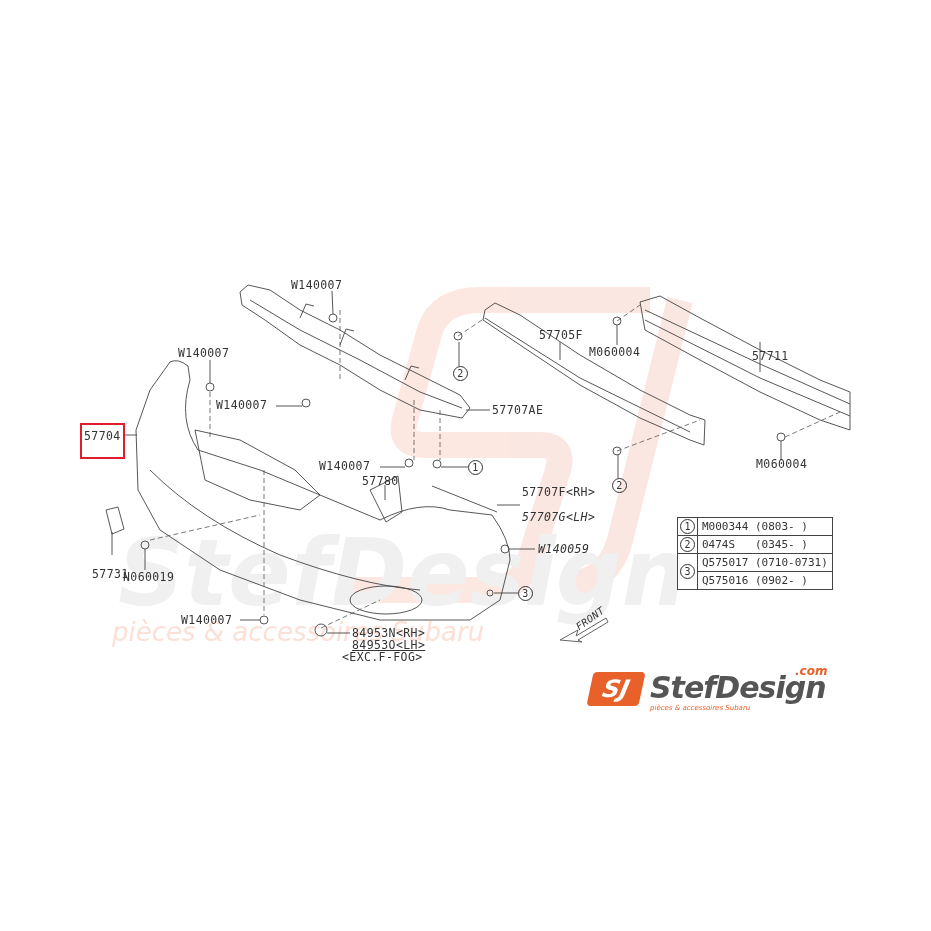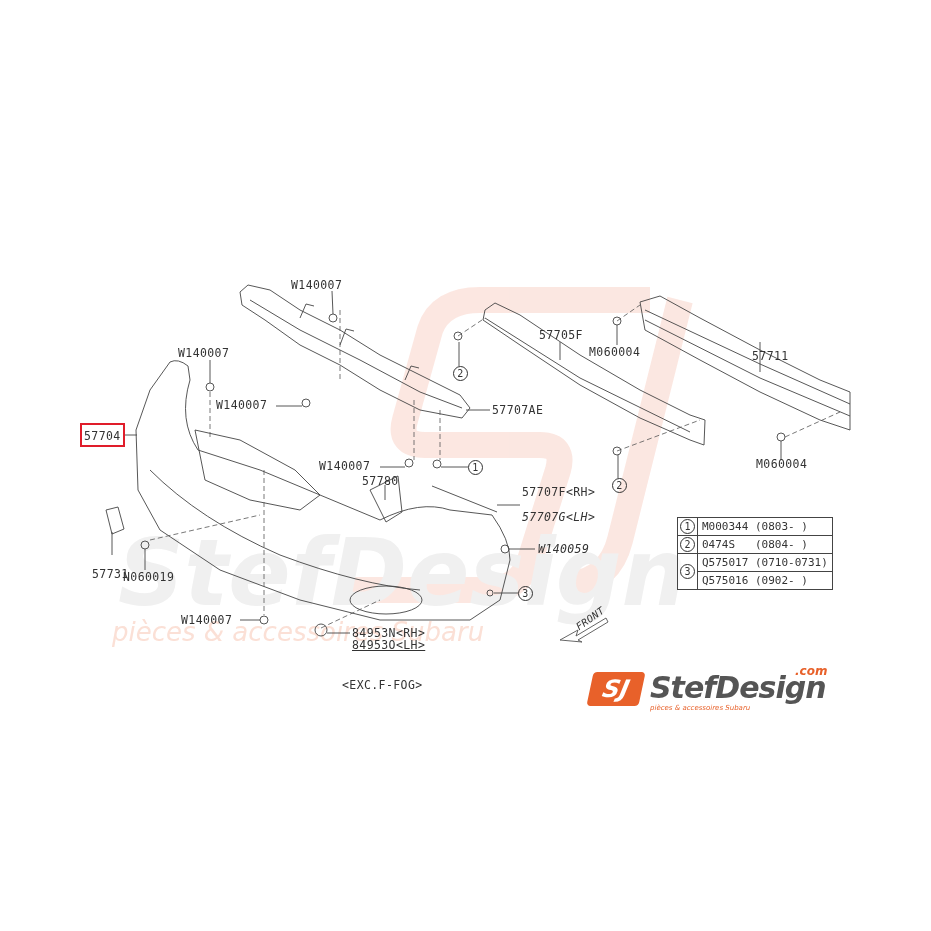--- a/index.html
+++ b/index.html
@@ -1,20 +1,20 @@
 <!DOCTYPE html>
 <html><head>
 <meta charset="utf-8">
 <style>
   html, body { margin:0; padding:0; background:#ffffff; }
   body { width:931px; height:931px; position:relative; overflow:hidden; font-family:"DejaVu Sans Mono", monospace; }
   #stage { position:absolute; left:0; top:0; width:931px; height:931px; }
   svg { position:absolute; left:0; top:0; }
   .lbl { position:absolute; font-family:"DejaVu Sans Mono", monospace; font-size:11.5px; color:#333; white-space:nowrap; letter-spacing:0.4px; line-height:13px; }
-  .sel { position:absolute; left:80px; top:423px; width:45px; height:24px; border:2.5px solid #e01d2a; box-sizing:border-box; }
+  .sel { position:absolute; left:80px; top:423px; width:45px; height:36px; border:2.5px solid #e01d2a; box-sizing:border-box; }
   .sel span { position:absolute; left:2px; top:4px; font-family:"DejaVu Sans Mono", monospace; font-size:11.5px; color:#333; letter-spacing:0.4px; }
   table.legend { position:absolute; left:677px; top:517px; border-collapse:collapse; font-family:"DejaVu Sans Mono", monospace; font-size:11px; color:#333; background:rgba(255,255,255,0.6); }
   table.legend td { border:1px solid #444; padding:1px 4px; height:15px; white-space:nowrap; }
   table.legend td.num { width:12px; text-align:center; padding:0 2px; }
   .circ { display:inline-block; width:13px; height:13px; border:1px solid #333; border-radius:50%; font-size:10px; line-height:13px; text-align:center; }
   .logo { position:absolute; left:590px; top:668px; width:255px; height:50px; }
   .logo .mark { position:absolute; left:0; top:4px; width:52px; height:34px; background:#e8612a; border-radius:4px; transform:skewX(-12deg); color:#fff; font:bold italic 24px "DejaVu Sans", sans-serif; text-align:center; line-height:34px; }
   .logo .name { position:absolute; left:60px; top:2px; font:bold italic 30px "DejaVu Sans", sans-serif; color:#555; letter-spacing:-1px; }
   .logo .com { position:absolute; left:205px; top:-4px; font:bold italic 12px "DejaVu Sans", sans-serif; color:#e8612a; }
   .logo .tag { position:absolute; left:60px; top:36px; font:italic 7px "DejaVu Sans", sans-serif; color:#e8612a; }
@@ -126,37 +126,37 @@
   <div class="lbl" style="left:756px; top:458px;">M060004</div>
   <div class="lbl" style="left:752px; top:350px;">57711</div>
   <div class="lbl" style="left:362px; top:475px;">57780</div>
   <div class="lbl" style="left:522px; top:486px;">57707F&lt;RH&gt;</div>
   <div class="lbl" style="left:522px; top:511px;font-style:italic;">57707G&lt;LH&gt;</div>
   <div class="lbl" style="left:538px; top:543px;font-style:italic;">W140059</div>
   <div class="lbl" style="left:92px; top:556px;margin-top:12px;">57731</div>
   <div class="lbl" style="left:123px; top:571px;">N060019</div>
   <div class="lbl" style="left:352px; top:627px;">84953N&lt;RH&gt;</div>
   <div class="lbl" style="left:352px; top:639px;text-decoration:underline;">84953O&lt;LH&gt;</div>
-  <div class="lbl" style="left:342px; top:651px;margin-top:28px;">&lt;EXC.F-FOG&gt;</div>
+  <div class="lbl" style="left:342px; top:651px;">&lt;EXC.F-FOG&gt;</div>
   <div class="lbl" style="left:574px; top:612px; transform:rotate(-35deg); font-size:10px; font-style:italic;">FRONT</div>
 
   <div class="lbl" style="left:468px; top:460px;"><span class="circ">1</span></div>
   <div class="lbl" style="left:453px; top:366px;"><span class="circ">2</span></div>
   <div class="lbl" style="left:612px; top:478px;"><span class="circ">2</span></div>
   <div class="lbl" style="left:518px; top:586px;"><span class="circ">3</span></div>
 
   <table class="legend">
     <tbody>
         <tr>
       <td class="num"><span class="circ">1</span></td>
       <td><span>M000344</span> <span>(0803-      )</span></td>
     </tr>
     <tr>
       <td class="num"><span class="circ">2</span></td>
-      <td><span>0474S</span>&nbsp;&nbsp;&nbsp;<span>(0804-      )</span></td>
+      <td><span>0474S</span>&nbsp;&nbsp;&nbsp;<span>(0345-      )</span></td>
     </tr>
     <tr>
       <td class="num" rowspan="2"><span class="circ">3</span></td>
       <td><span>Q575017</span> <span>(0710-0731)</span></td>
     </tr>
     <tr>
       <td><span>Q575016</span> <span>(0902-      )</span></td>
     </tr>
   </tbody>
     </table>

